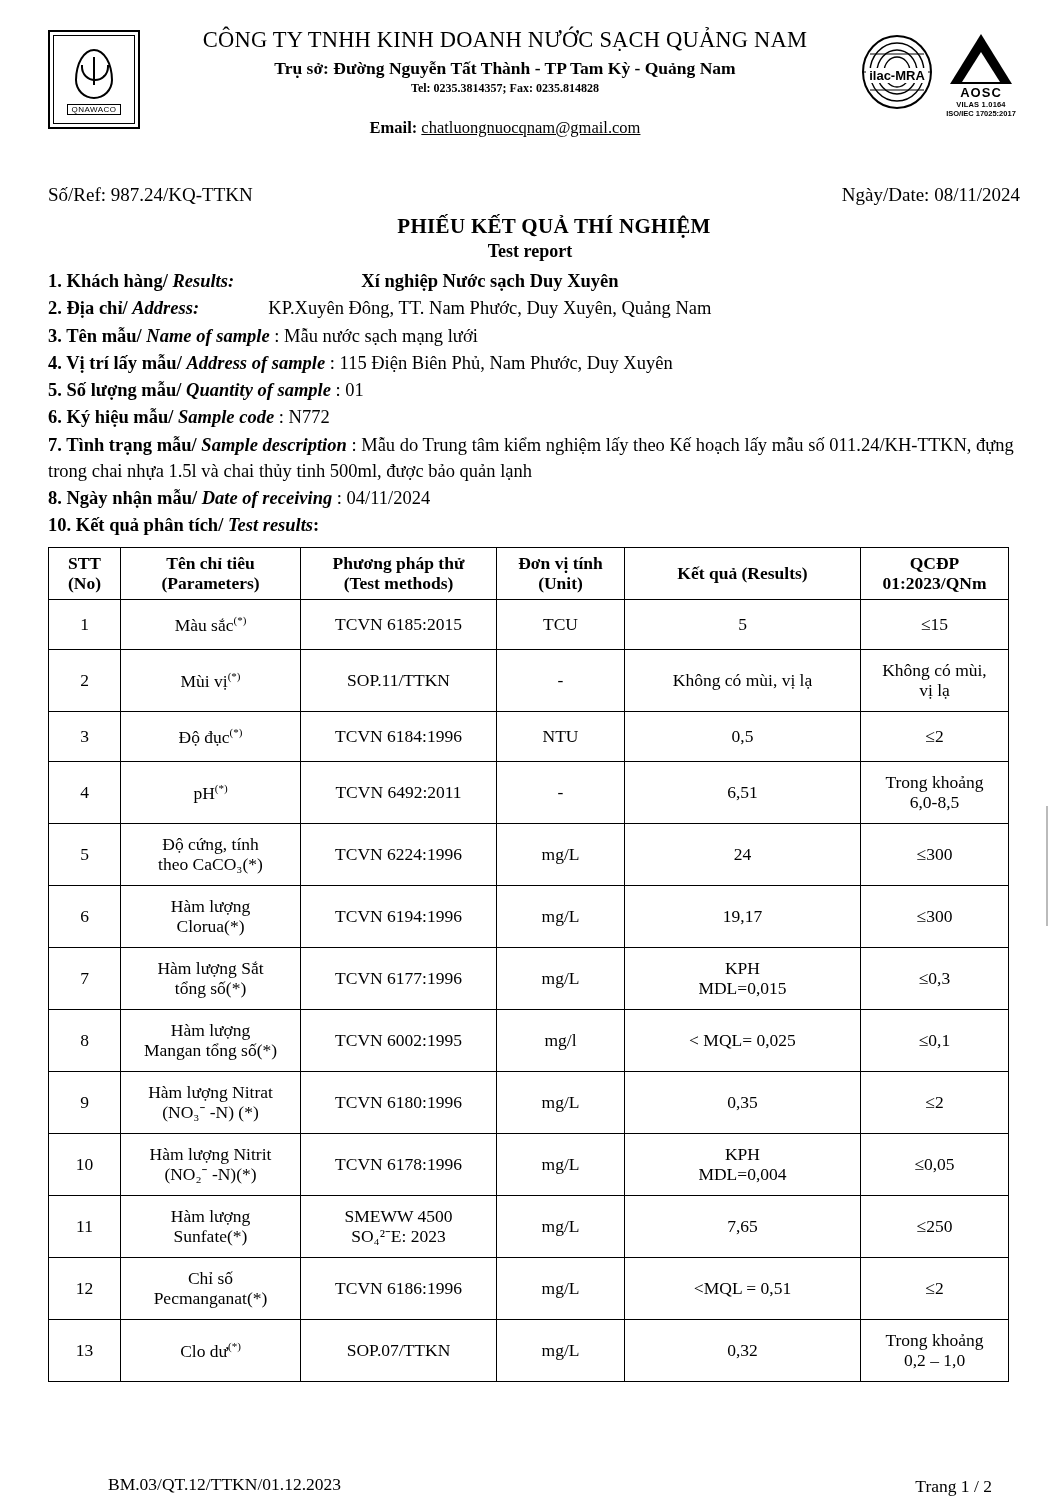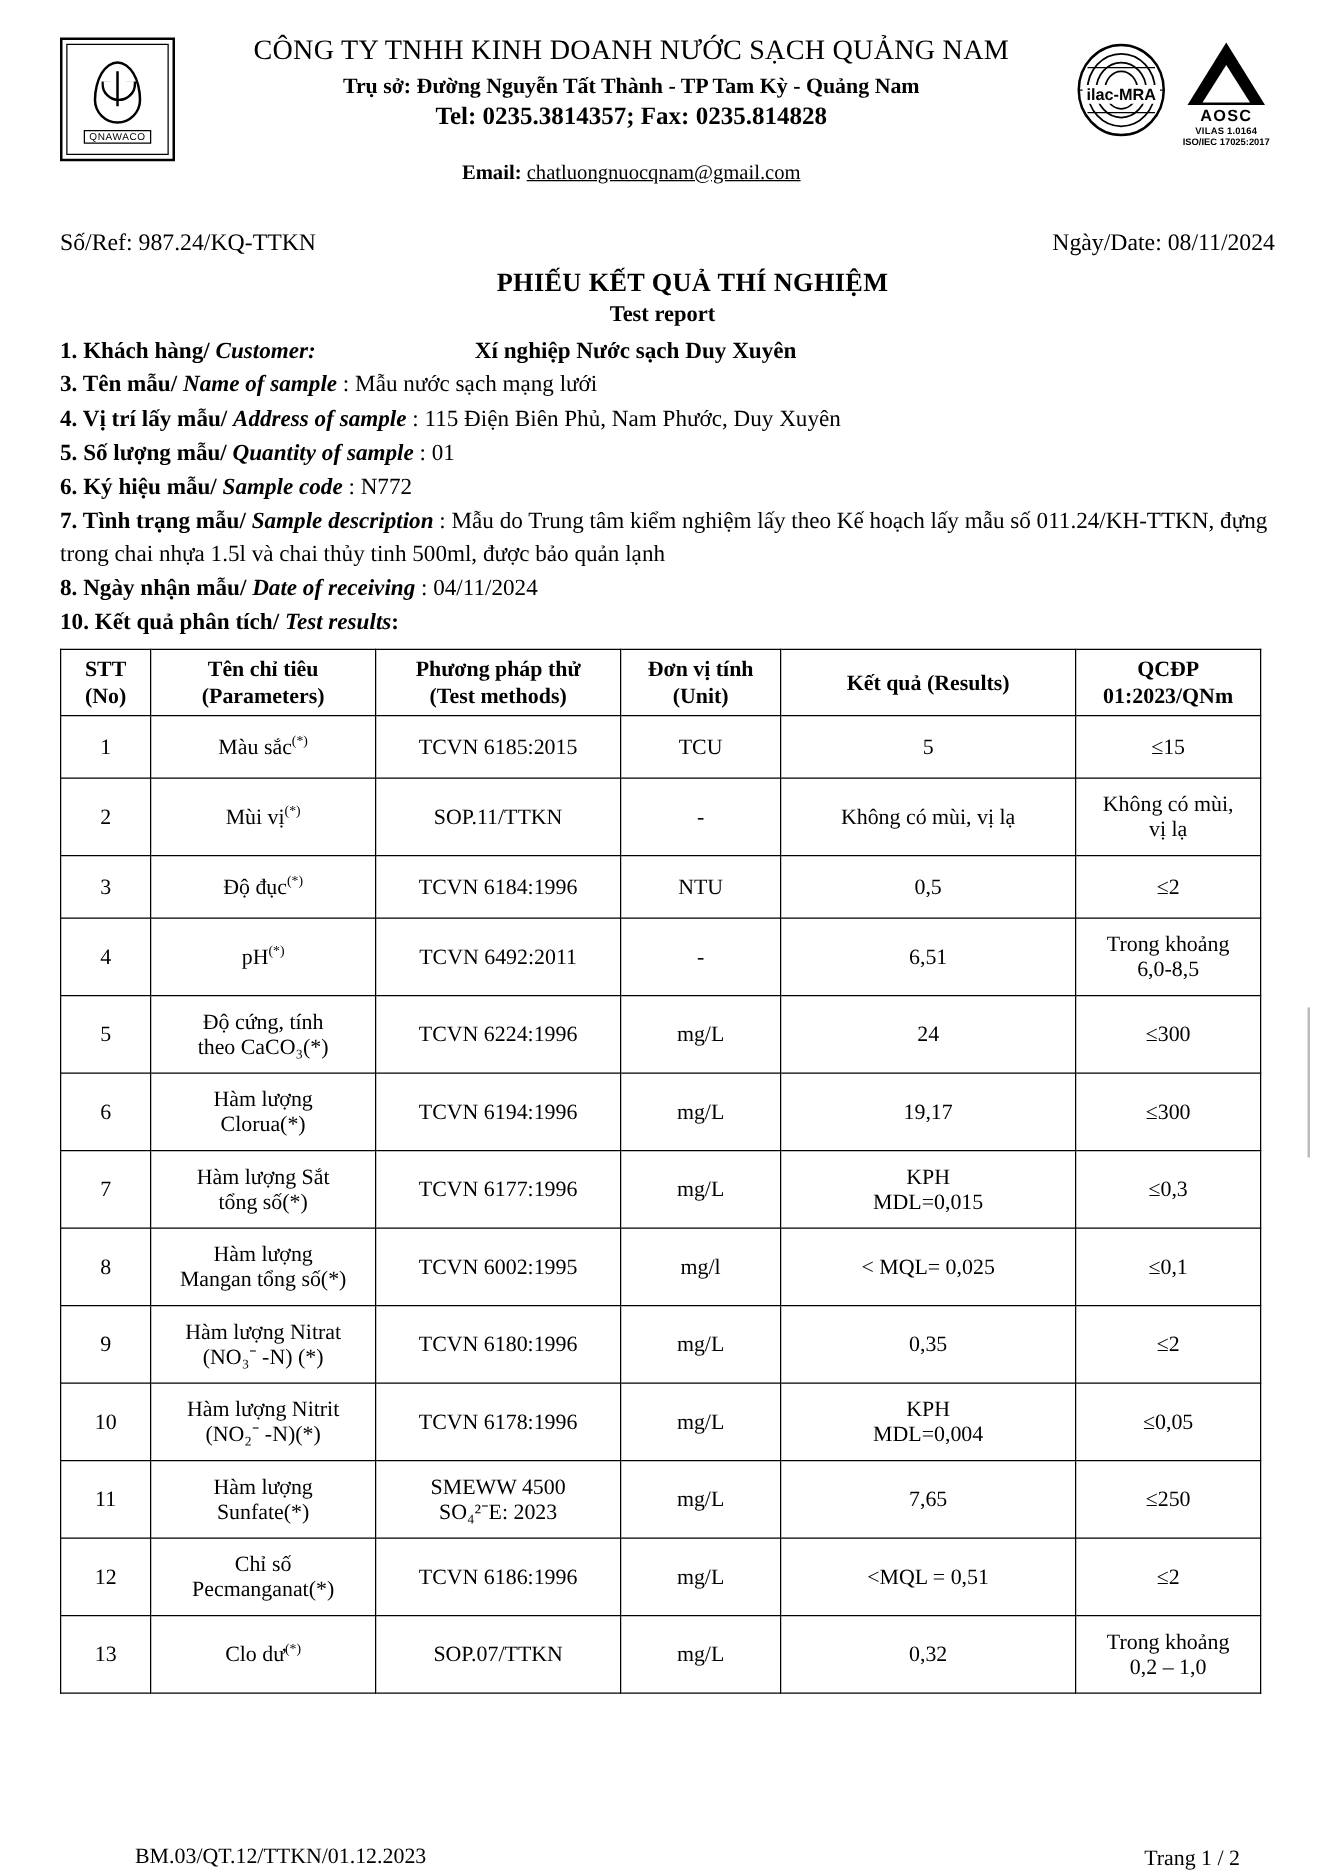--- a/index.html
+++ b/index.html
@@ -105,21 +105,21 @@
     letter-spacing: 0.2px;
     margin-top: 1px;
   }
   .head-line3 {
     font-size: 17.5px;
     font-weight: bold;
     font-family: "Liberation Serif", serif;
     margin-top: 2px;
   }
   .head-line4 {
-    font-size: 20px;
+    font-size: 12px;
     font-weight: bold;
     margin-top: 2px;
   }
   .head-line5 {
     font-size: 16.5px;
     font-weight: bold;
     margin-top: 20px;
   }
   .head-line5 .email {
     font-weight: normal;
@@ -332,23 +332,29 @@
     <div class="left">Số/Ref: 987.24/KQ-TTKN</div>
     <div class="right">Ngày/Date: 08/11/2024</div>
   </div>
 
   <div class="title-main">PHIẾU KẾT QUẢ THÍ NGHIỆM</div>
   <div class="title-sub">Test report</div>
 
   <div class="info">
     <div class="info-row">
       <span class="lbl">1. Khách hàng/</span>
-      <span class="lbl-i">Customer:</span>
+      <span class="lbl-i">Results:</span>
       <span class="ind-cust"></span>
       <span class="val-b">Xí nghiệp Nước sạch Duy Xuyên</span>
+    </div>
+    <div class="info-row">
+      <span class="lbl">2. Địa chỉ/</span>
+      <span class="lbl-i">Address:</span>
+      <span class="ind-addr"></span>
+      <span class="val">KP.Xuyên Đông, TT. Nam Phước, Duy Xuyên, Quảng Nam</span>
     </div>
     <div class="info-row">
       <span class="lbl">3. Tên mẫu/</span>
       <span class="lbl-i">Name of sample</span>
       <span class="val">: Mẫu nước sạch mạng lưới</span>
     </div>
     <div class="info-row">
       <span class="lbl">4. Vị trí lấy mẫu/</span>
       <span class="lbl-i">Address of sample</span>
       <span class="val">: 115 Điện Biên Phủ, Nam Phước, Duy Xuyên</span>

